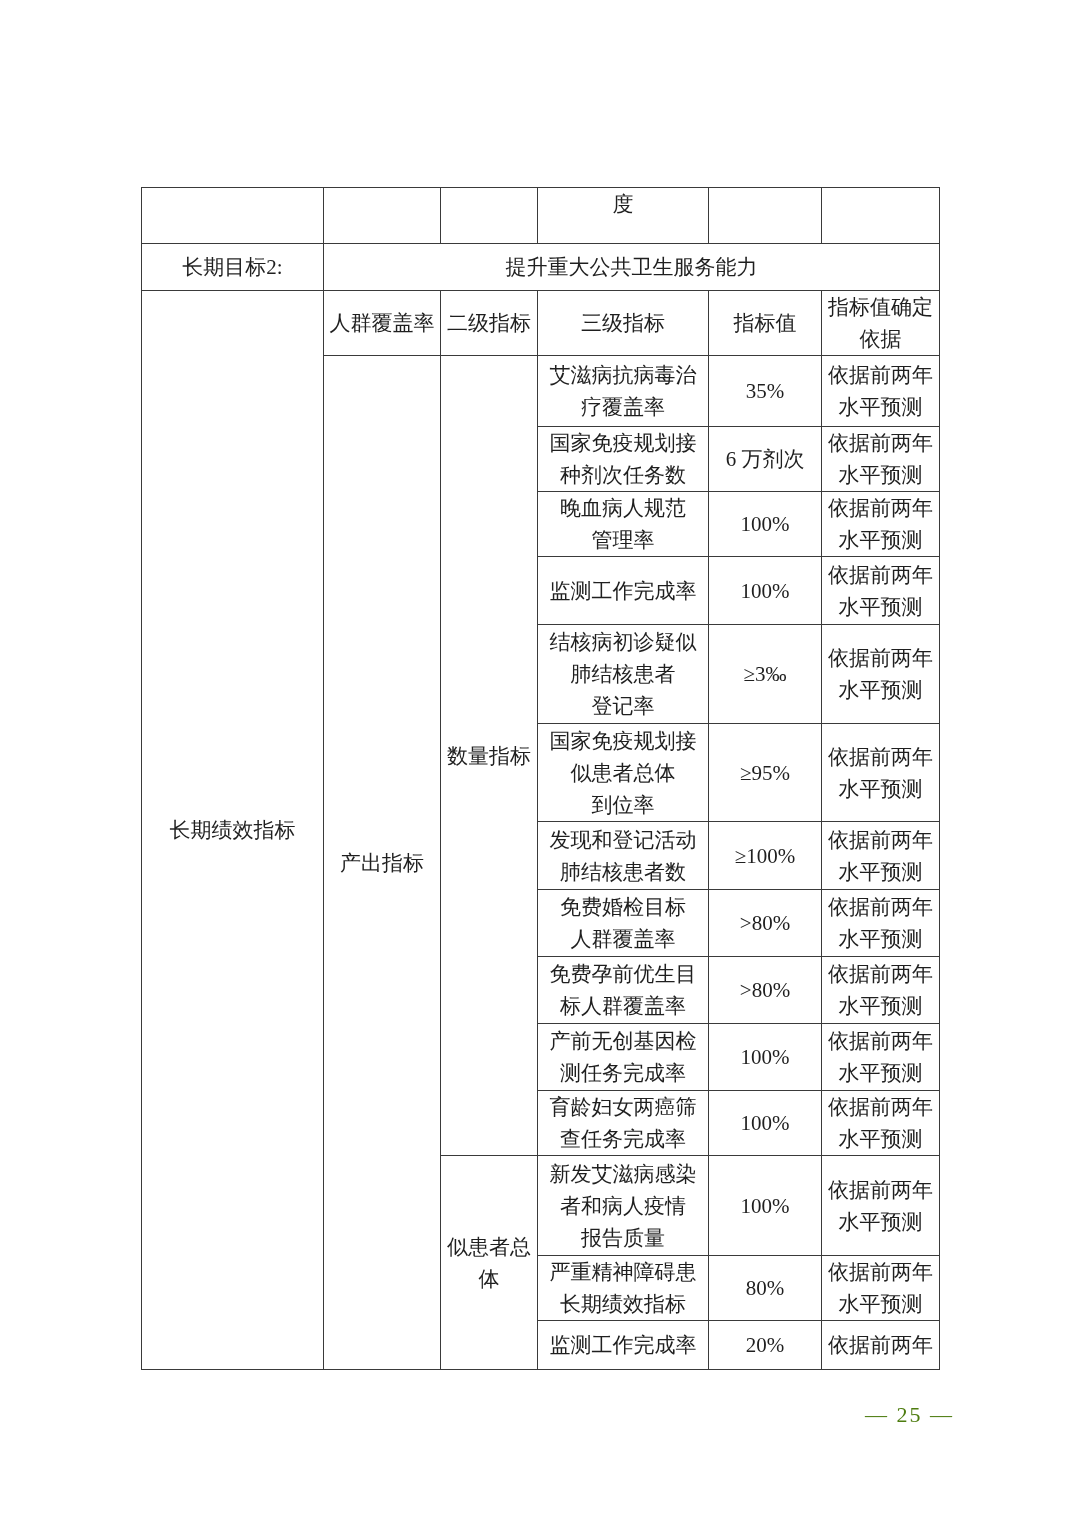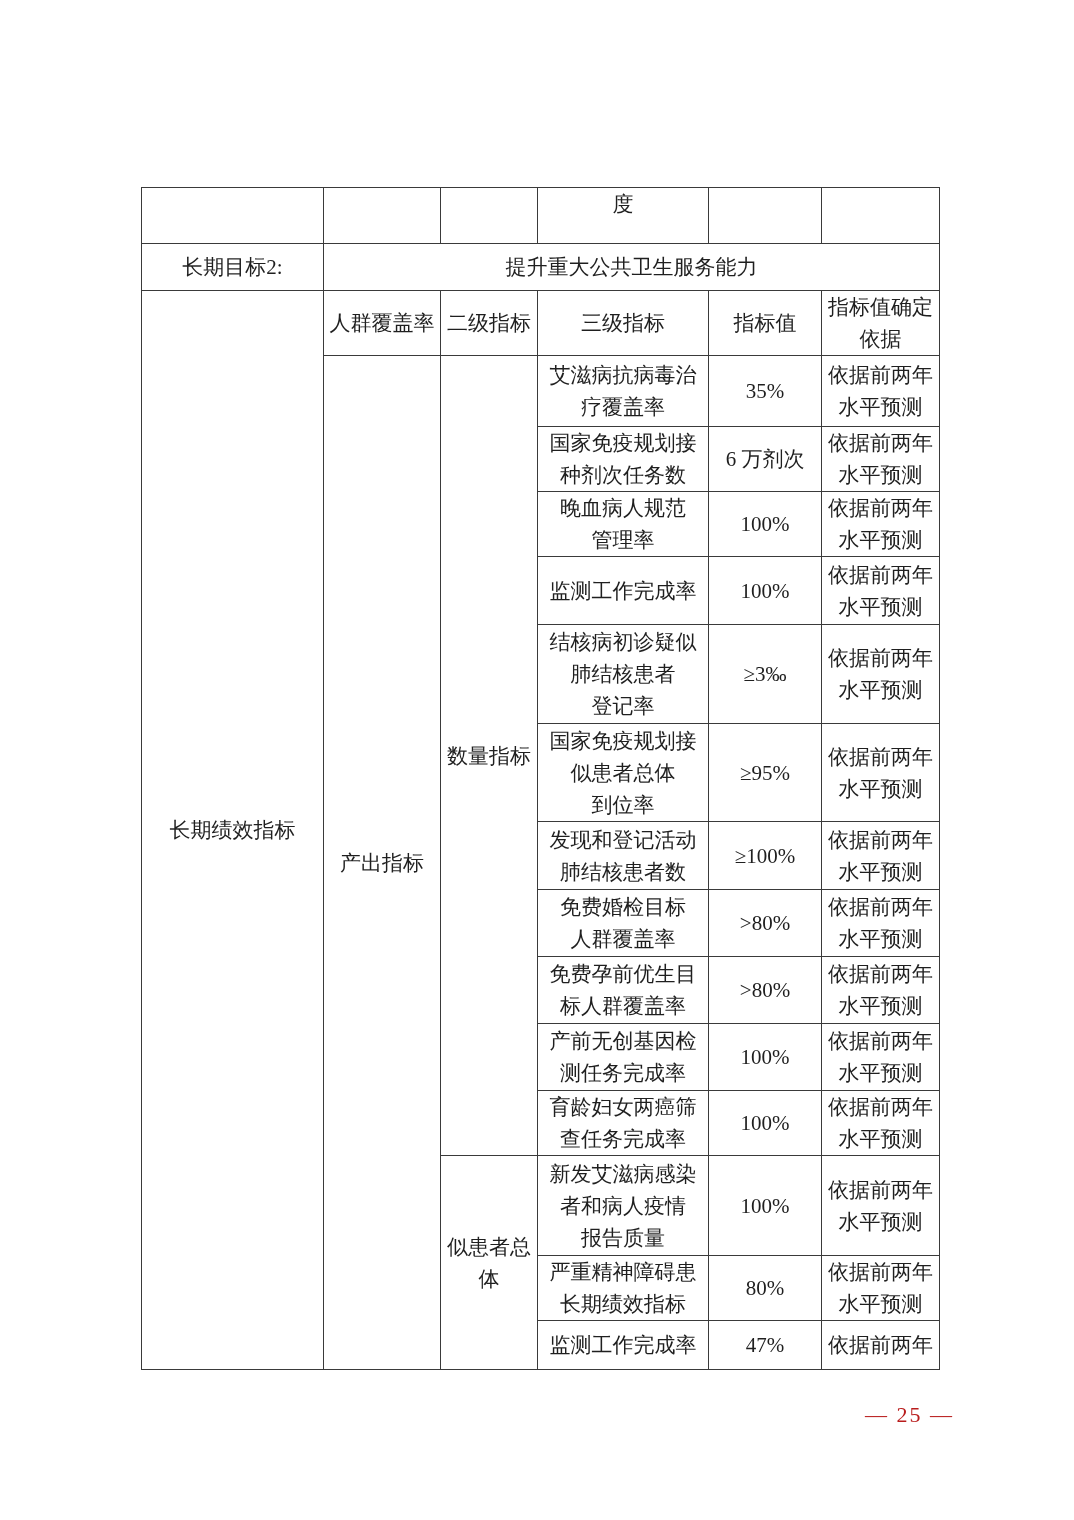--- a/index.html
+++ b/index.html
@@ -33,21 +33,21 @@
     white-space: pre-line;
     padding: 0 2px;
     overflow: hidden;
   }
   .page-number {
     position: absolute;
     top: 1402px;
     right: 120px;
     font-size: 22px;
     letter-spacing: 2px;
-    color: #b91c1c;
+    color: #4d7c0f;
   }
 </style>
 </head>
 <body>
 
 <div class="page">
 
   <table class="perf">
     <colgroup>
       <col style="width:182px">
@@ -175,20 +175,20 @@
       </tr>
       <tr style="height:60px">
         <td>严重精神障碍患
 长期绩效指标</td>
         <td>80%</td>
         <td>依据前两年
 水平预测</td>
       </tr>
       <tr style="height:49px">
         <td>监测工作完成率</td>
-        <td>47%</td>
+        <td>20%</td>
         <td>依据前两年</td>
       </tr>
     </tbody>
   </table>
 
   <div class="page-number">— 25 —</div>
 </div>
 
 </body></html>

